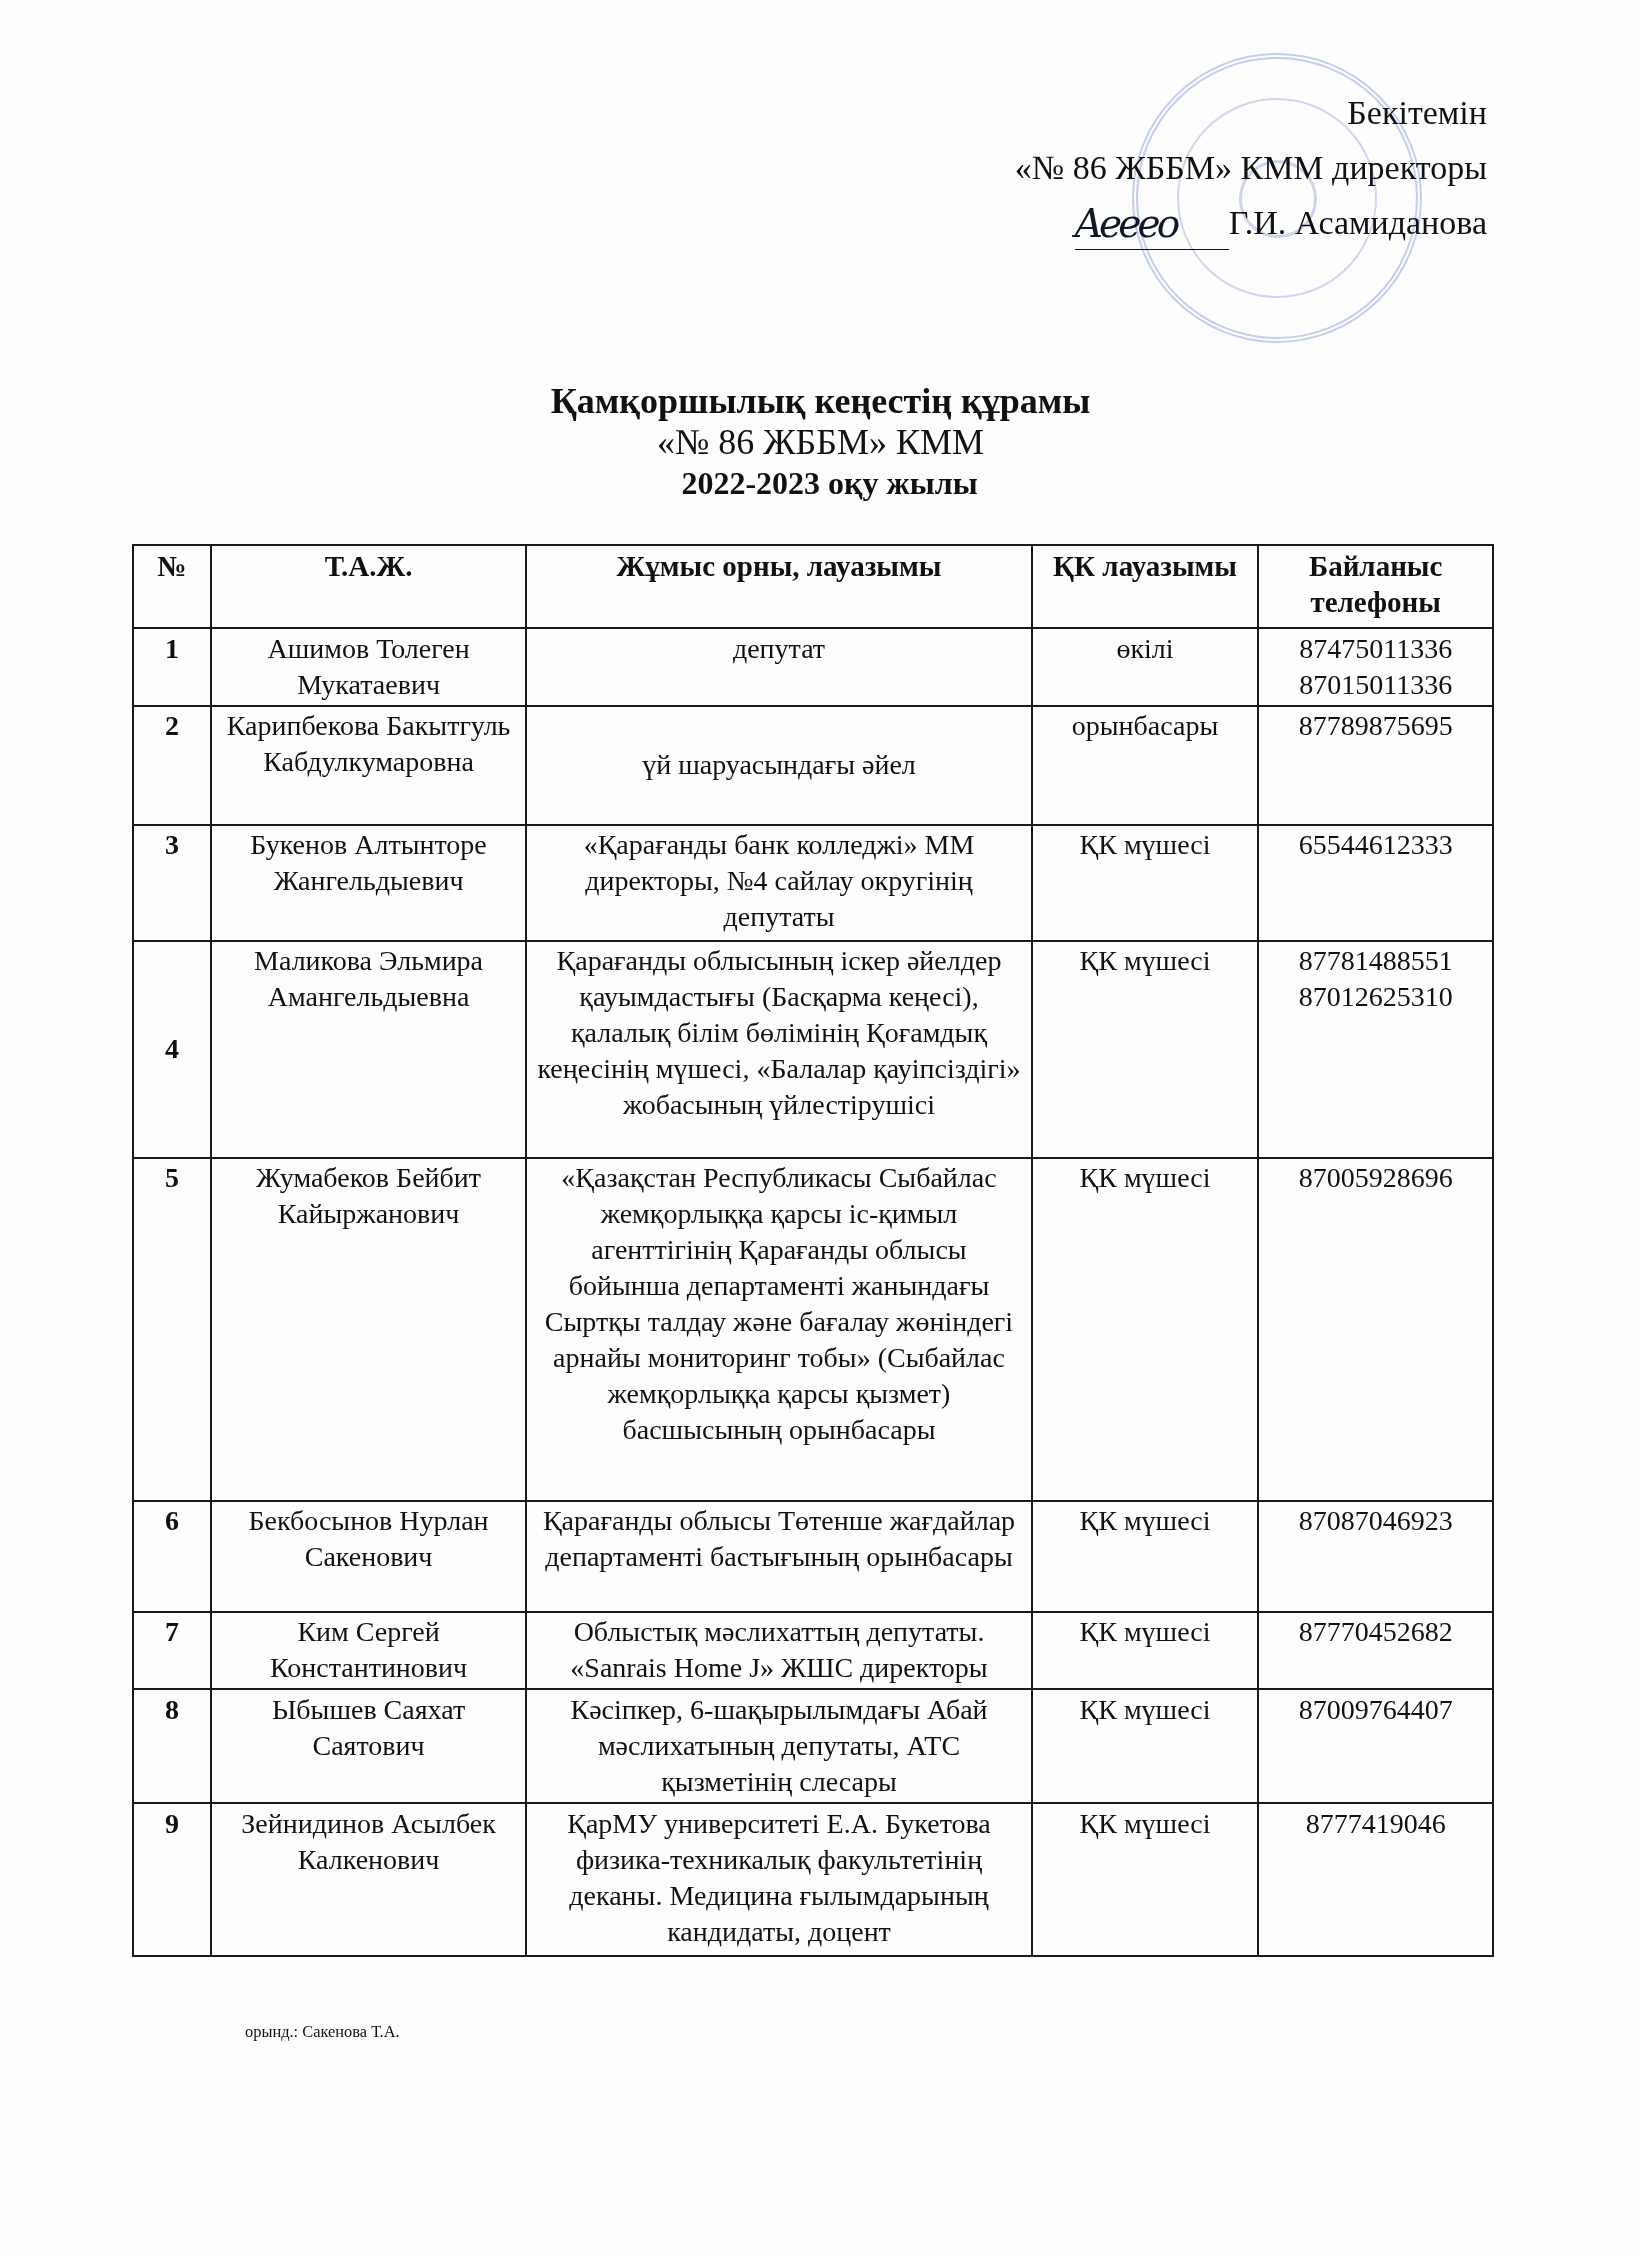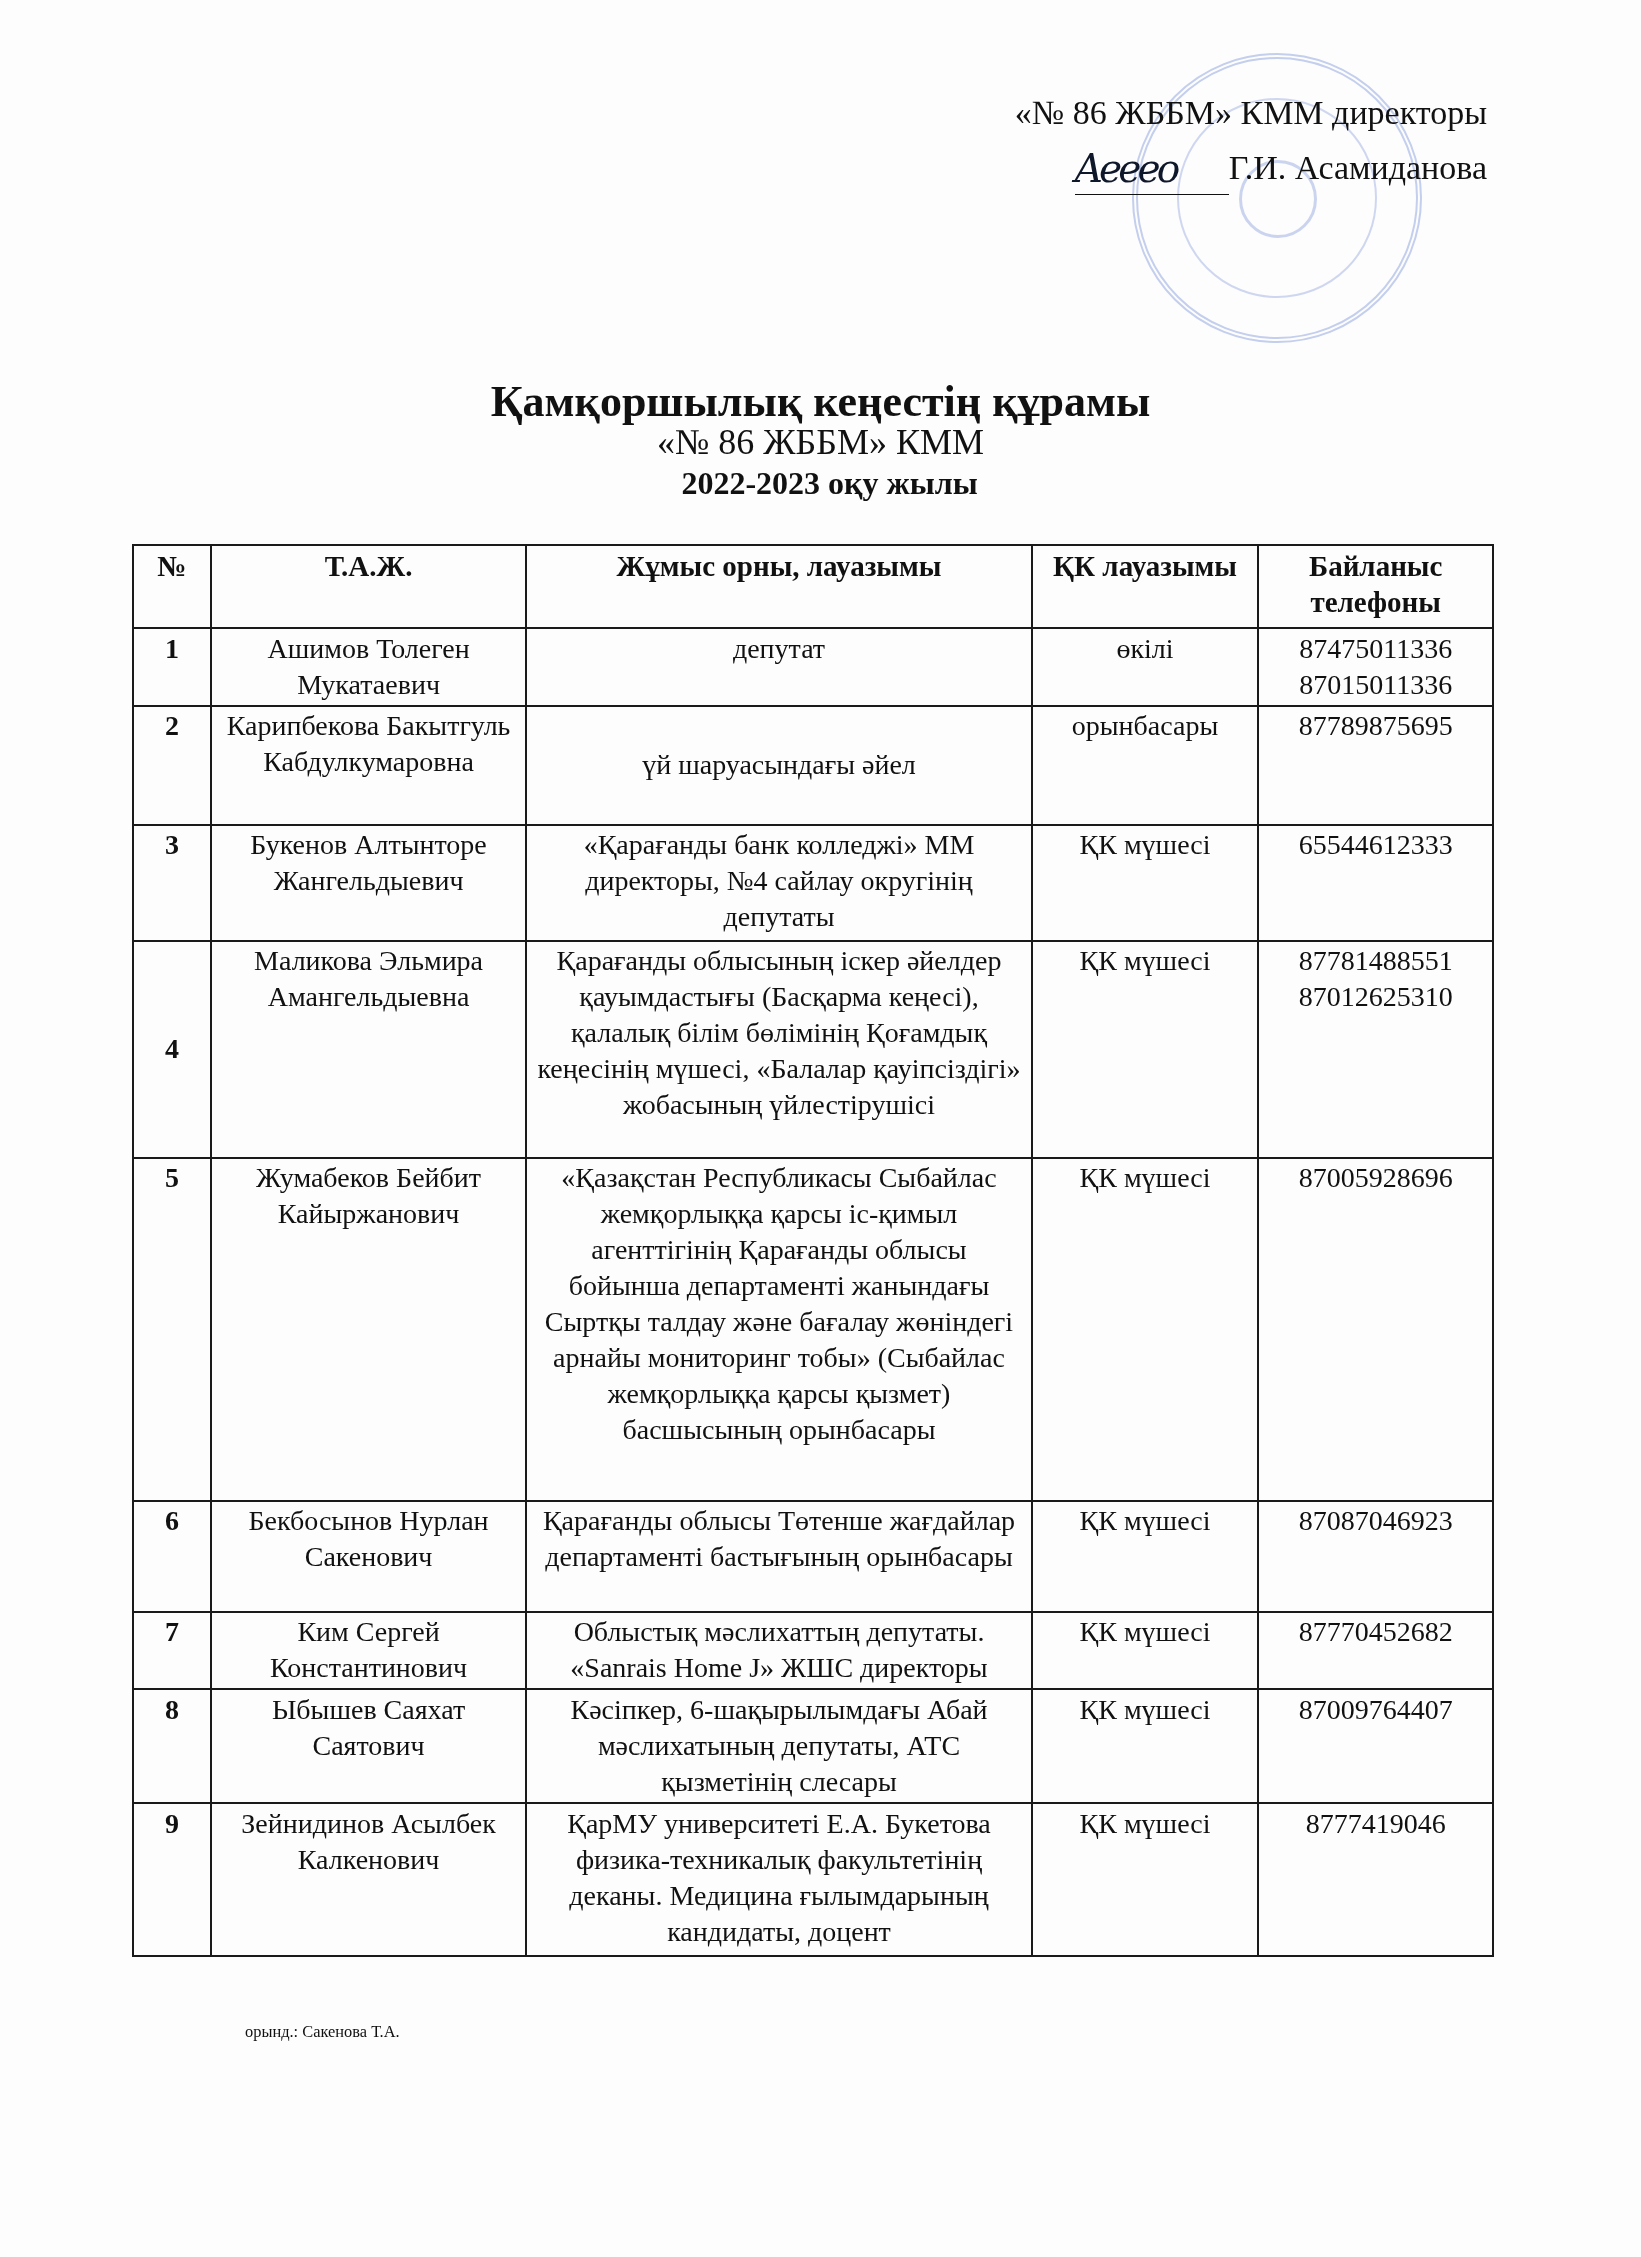--- a/index.html
+++ b/index.html
@@ -15,21 +15,21 @@
   .approve { position: absolute; right: 154px; top: 85px; text-align: right;
              font-size: 34px; line-height: 55px; }
   .approve .line { position: relative; }
   .approve .u { border-bottom: 1.9px solid #111; display: inline-block; }
   .sign-line { display: inline-block; width: 154px; border-bottom: 1.9px solid #111; position: relative; height: 35px; vertical-align: bottom; }
   .signature { position: absolute; left: 0; bottom: -1.9px; color: #0f172a;
                font-family: "DejaVu Serif", serif; font-style: italic; font-size: 39px; letter-spacing: -3.9px; }
   .hand { color: #2a3fa0; font-style: italic; font-family: "DejaVu Sans", sans-serif; font-size: 29px; }
   .title { position: absolute; left: 0; width: 100%; text-align: center; top: 381px; }
   .title div { line-height: 41px; }
-  .t1 { font-weight: bold; font-size: 44px; }
+  .t1 { font-weight: bold; font-size: 36px; }
   .t2 { font-size: 36px; text-align: center; }
   .t3 { font-weight: bold; font-size: 32px; padding-left: 18px; }
   table { position: absolute; left: 132px; top: 544px; border-collapse: collapse;
           width: 1362px; font-size: 28px; line-height: 36px; }
   td, th { border: 2.4px solid #1a1a1a; vertical-align: top; text-align: center;
            padding: 1.9px 7.7px 1.9px 7.7px; }
   th { font-weight: bold; height: 77px; font-size: 29px; }
   col.c1 { width: 78px; } col.c2 { width: 316px; } col.c3 { width: 507px; }
   col.c4 { width: 227px; } col.c5 { width: 235px; }
   td.num { font-weight: bold; }
@@ -41,20 +41,21 @@
 </style>
 </head>
 <body>
 
 <div class="stamp">
   <div class="inner"></div>
   <div class="core"></div>
 </div>
 
 <div class="approve">
+  <div class="line">Бекітемін</div>
   <div class="line">«№ 86 ЖББМ» КММ директоры</div>
   <div class="line">
     <span class="sign-line">
       <span class="signature">Aeeeo</span>
     </span><span>Г.И. Асамиданова</span>
   </div>
 </div>
 
 <div class="title">
   <div class="t1">Қамқоршылық кеңестің құрамы</div>

